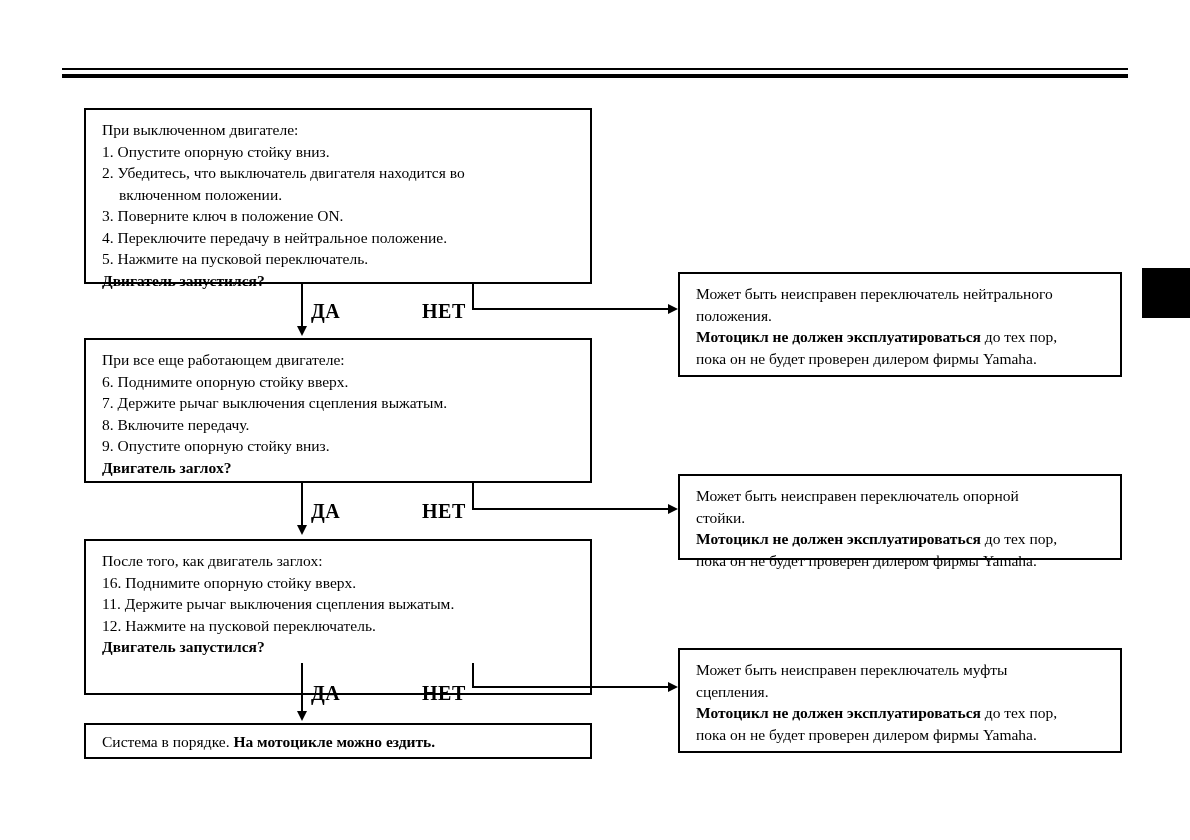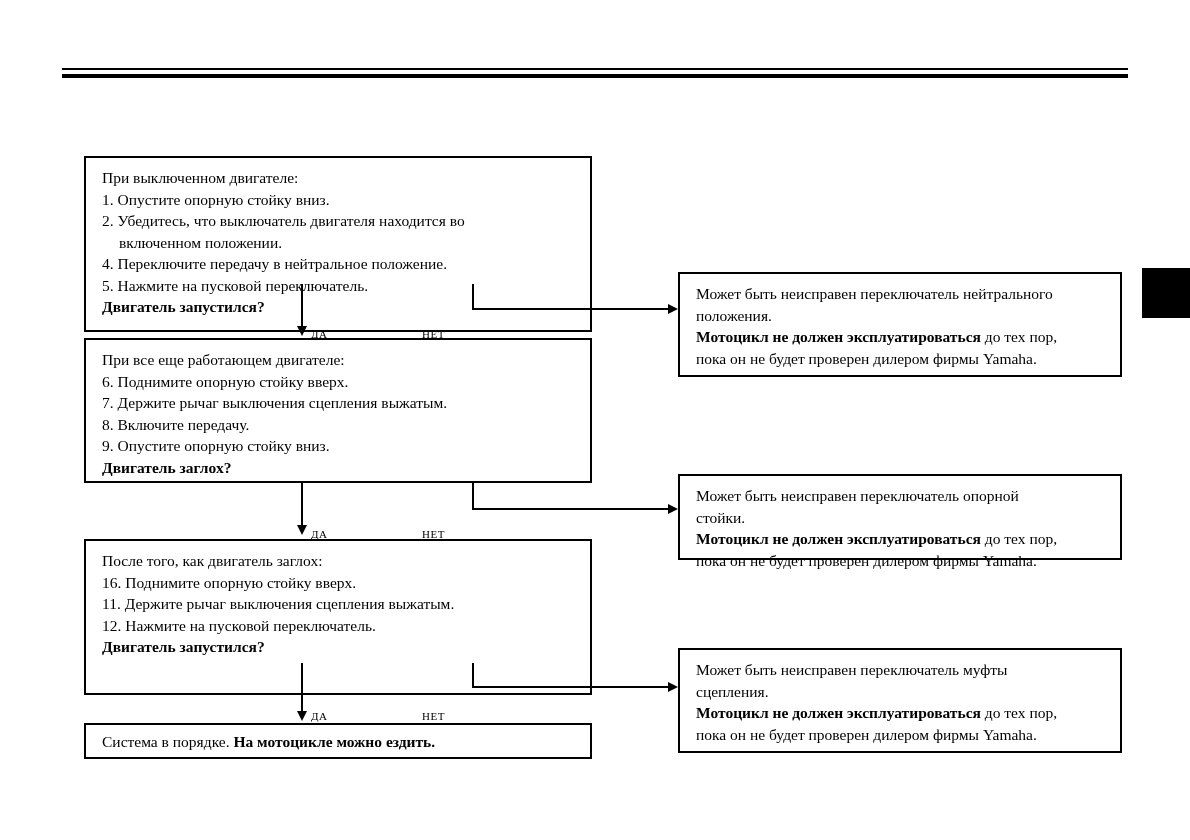--- a/index.html
+++ b/index.html
@@ -62,21 +62,21 @@
     white-space: pre-wrap;
   }
   .box p.indent {
     padding-left: 17px;
   }
   .bold { font-weight: bold; }
 
   .left-box  { left: 84px;  width: 508px; }
   .right-box { left: 678px; width: 444px; }
 
-  #box-start   { top: 108px; height: 176px; margin-top: 48px; }
+  #box-start   { top: 108px; height: 176px; }
   #box-running { top: 338px; height: 145px; }
   #box-stalled { top: 539px; height: 156px; }
   #box-ok      { top: 723px; height: 36px; }
   #box-ok .inner { padding: 6px 1px 6px 16px; }
 
   #box-fault-neutral { top: 272px; height: 105px; }
   #box-fault-stand   { top: 474px; height: 86px; }
   #box-fault-clutch  { top: 648px; height: 105px; }
 
   
@@ -96,43 +96,43 @@
   .arrow-right {
     position: absolute;
     width: 0; height: 0;
     border-top: 5px solid transparent;
     border-bottom: 5px solid transparent;
     border-left: 10px solid #000;
   }
 
   .branch-label {
     position: absolute;
-    font-weight: normal;
-    font-size: 11px;
+    font-weight: bold;
+    font-size: 20px;
     letter-spacing: 0.5px;
     white-space: nowrap;
-    margin-top: 28px;
   }
 </style>
 </head>
 <body>
 
 <div id="page">
 
   <div class="rule-thin"></div>
   <div class="rule-thick"></div>
 
   <div class="tab-marker"></div>
 
   <div class="box left-box" id="box-start">
     <div class="inner">
       <p>При выключенном двигателе:</p>
       <p>1. Опустите опорную стойку вниз.</p>
       <p>2. Убедитесь, что выключатель двигателя находится во</p>
       <p class="indent">включенном положении.</p>
+      <p>3. Поверните ключ в положение ON.</p>
       <p>4. Переключите передачу в нейтральное положение.</p>
       <p>5. Нажмите на пусковой переключатель.</p>
       <p class="bold">Двигатель запустился?</p>
     </div>
   </div>
 
   <div class="conn v-line" style="left:301px; top:284px; height:42px;"></div>
   <div class="arrow-down" style="left:297px; top:326px;"></div>
   <div class="branch-label" style="left:311px; top:300px;">ДА</div>
 

